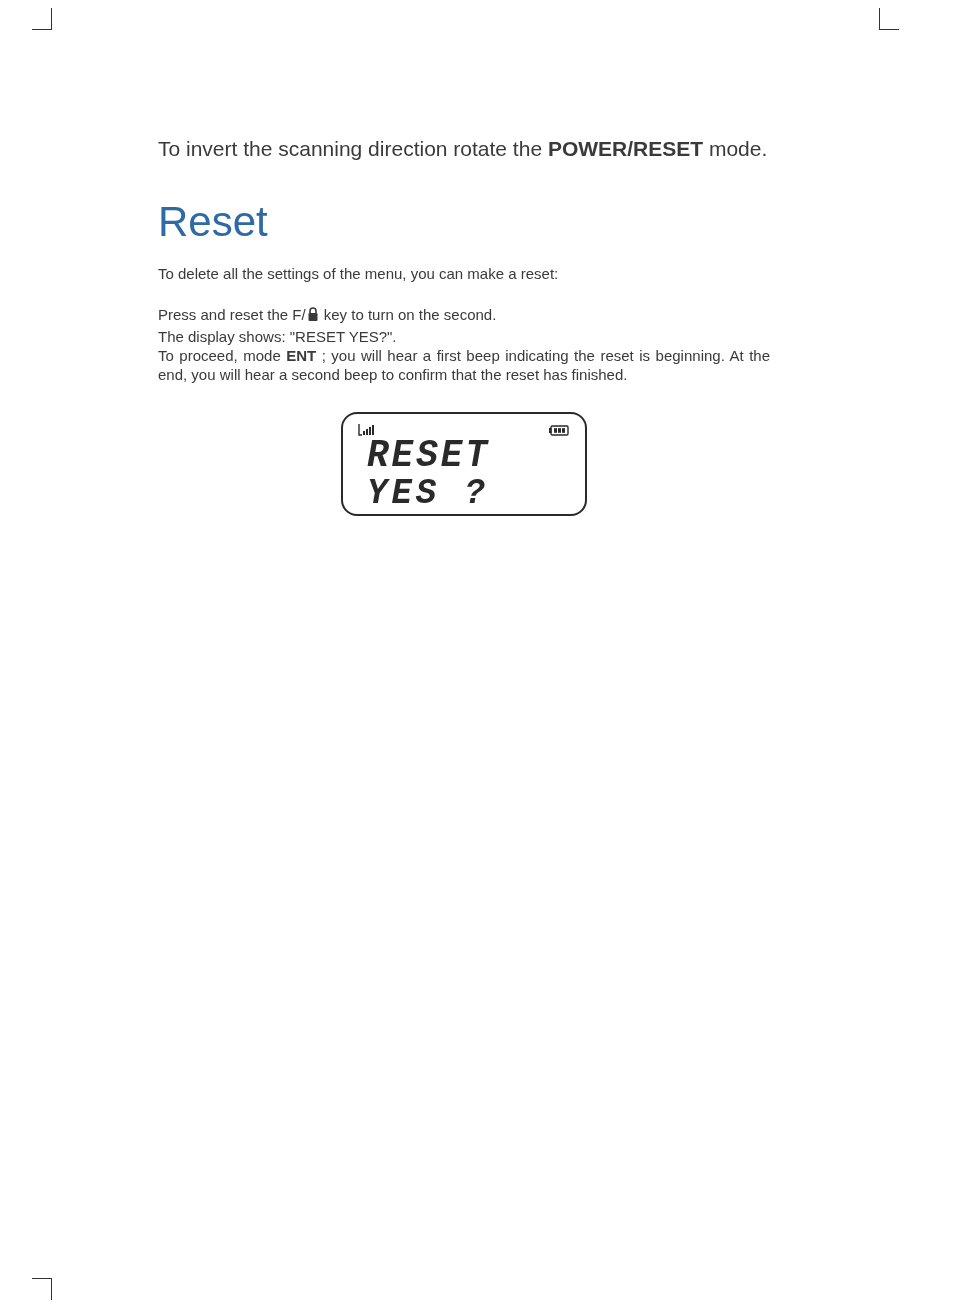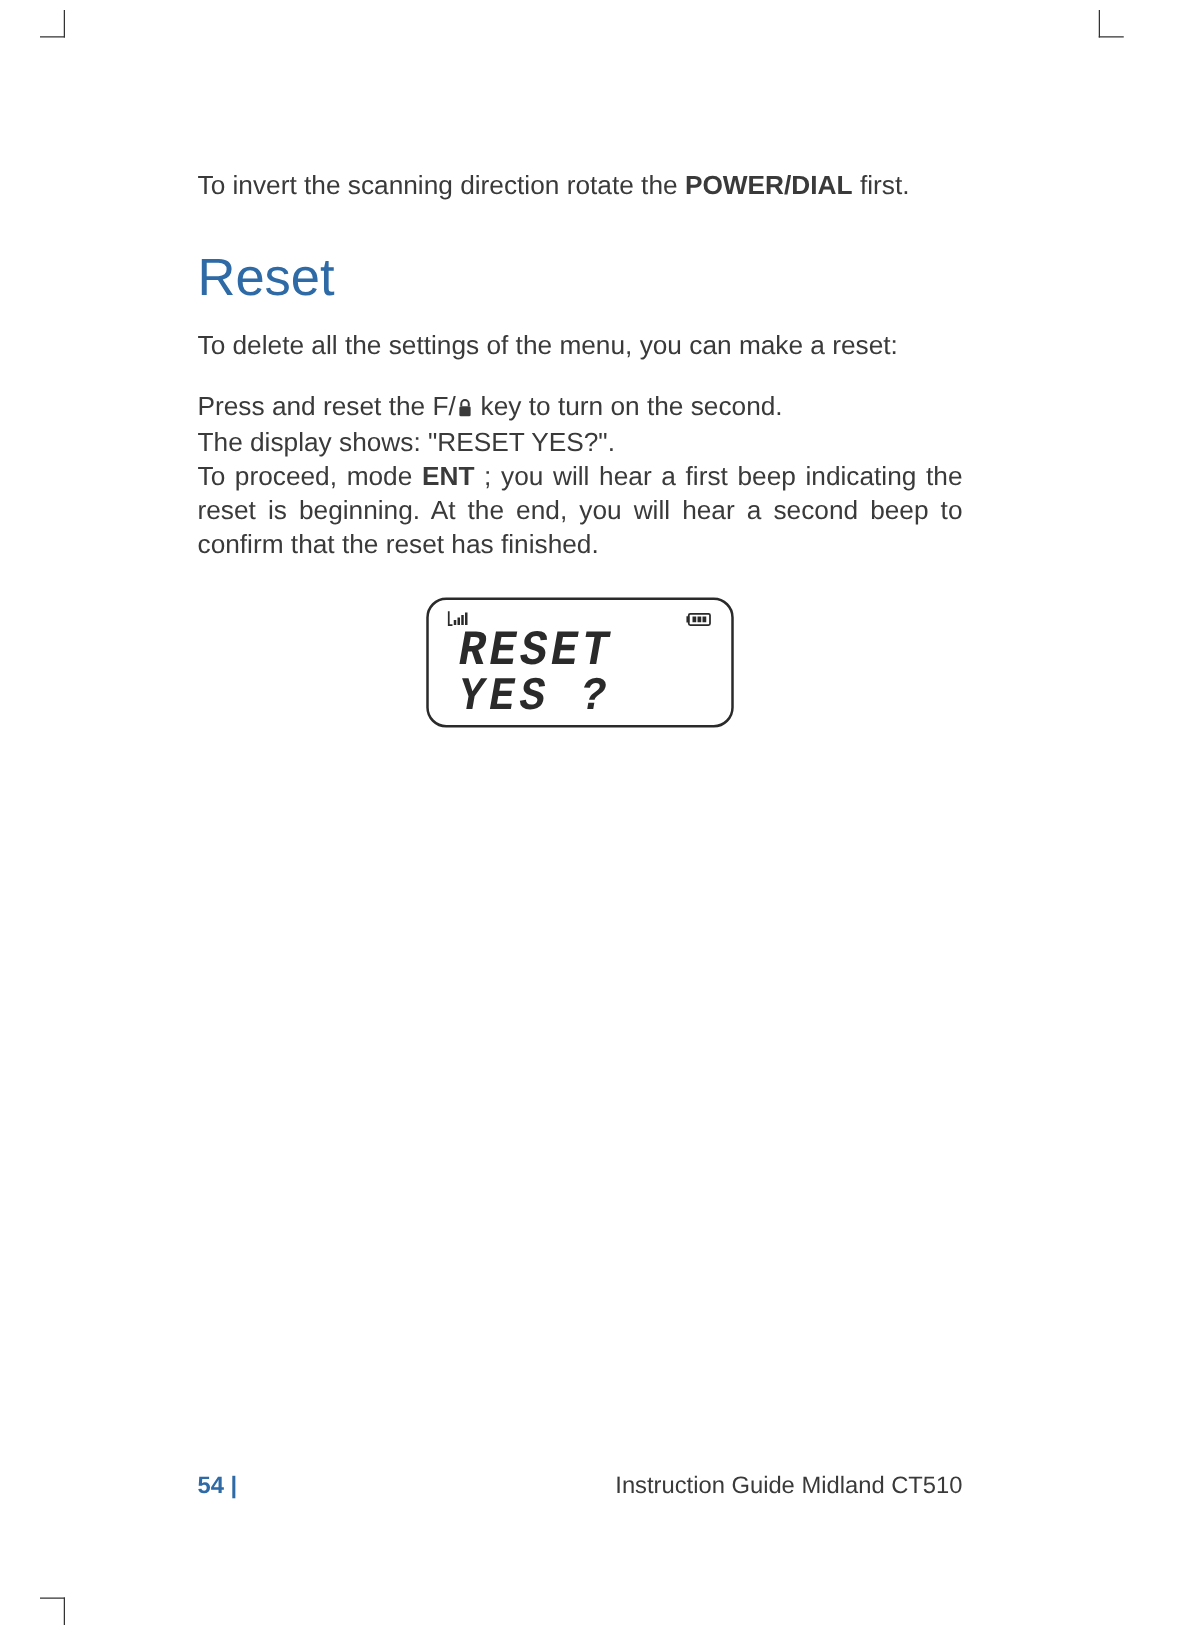--- a/index.html
+++ b/index.html
@@ -50,21 +50,21 @@
       margin-bottom: 36px;
     }
     .bold { font-weight: 700; }
     .heading {
       font-size: 42px;
       color: #2d6aa6;
       font-weight: 400;
       margin-bottom: 18px;
     }
     .para {
-      font-size: 21px;
+      font-size: 15px;
       line-height: 1.28;
       color: #3a3a3a;
     }
     .para.gap { margin-bottom: 22px; }
     .para.justify { text-align: justify; }
     .lock-icon { display: inline-block; vertical-align: -2px; }
 
     .lcd-wrap {
       margin: 28px auto 0 auto;
       width: 246px;
@@ -127,21 +127,21 @@
 <body>
 
 <div class="page">
   <div class="crop-top-left"></div>
   <div class="crop-top-right"></div>
   <div class="crop-bottom-left"></div>
 
   <div class="content">
 
     <p class="para1">
-      <span>To invert the scanning direction rotate the </span><span class="bold">POWER/DIAL</span><span> first.</span>
+      <span>To invert the scanning direction rotate the </span><span class="bold">POWER/RESET</span><span> mode.</span>
     </p>
 
     <h1 class="heading">Reset</h1>
 
     <p class="para gap">To delete all the settings of the menu, you can make a reset:</p>
 
     <div class="para justify">
       <span>Press and reset the F/</span><span class="lock-icon"><svg width="14" height="15" viewBox="0 0 14 15">
             <path d="M4 6 V4 a3 3 0 0 1 6 0 V6" fill="none" stroke="#3a3a3a" stroke-width="1.6"></path>
             <rect x="2.5" y="6" width="9" height="8" rx="1.2" fill="#3a3a3a"></rect>
@@ -174,17 +174,13 @@
         </div>
         <div class="lcd-text">
           <div class="lcd-line">RESET</div>
           <div class="lcd-line second">YES ?</div>
         </div>
       </div>
     </div>
 
   </div>
 
-  <div class="footer">
-    <span class="page-num">54 |</span>
-    <span class="footer-title">Instruction Guide Midland CT510</span>
-  </div>
 </div>
 
 </body></html>

